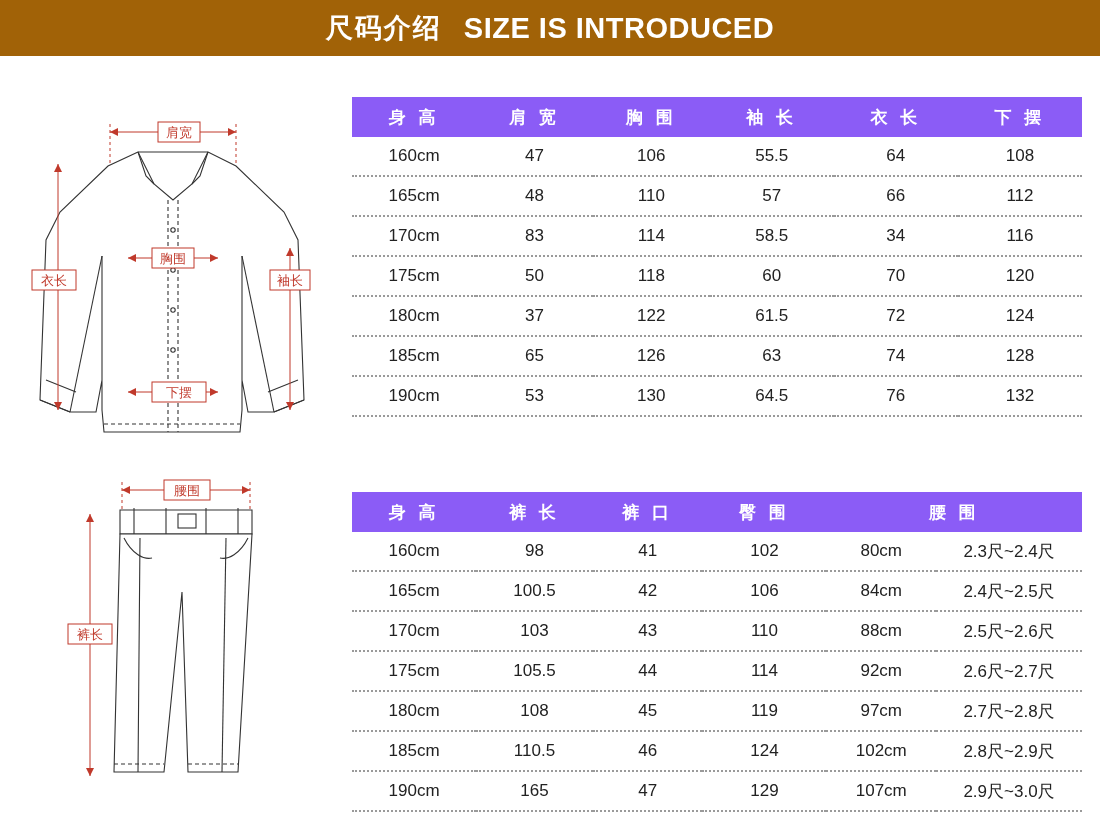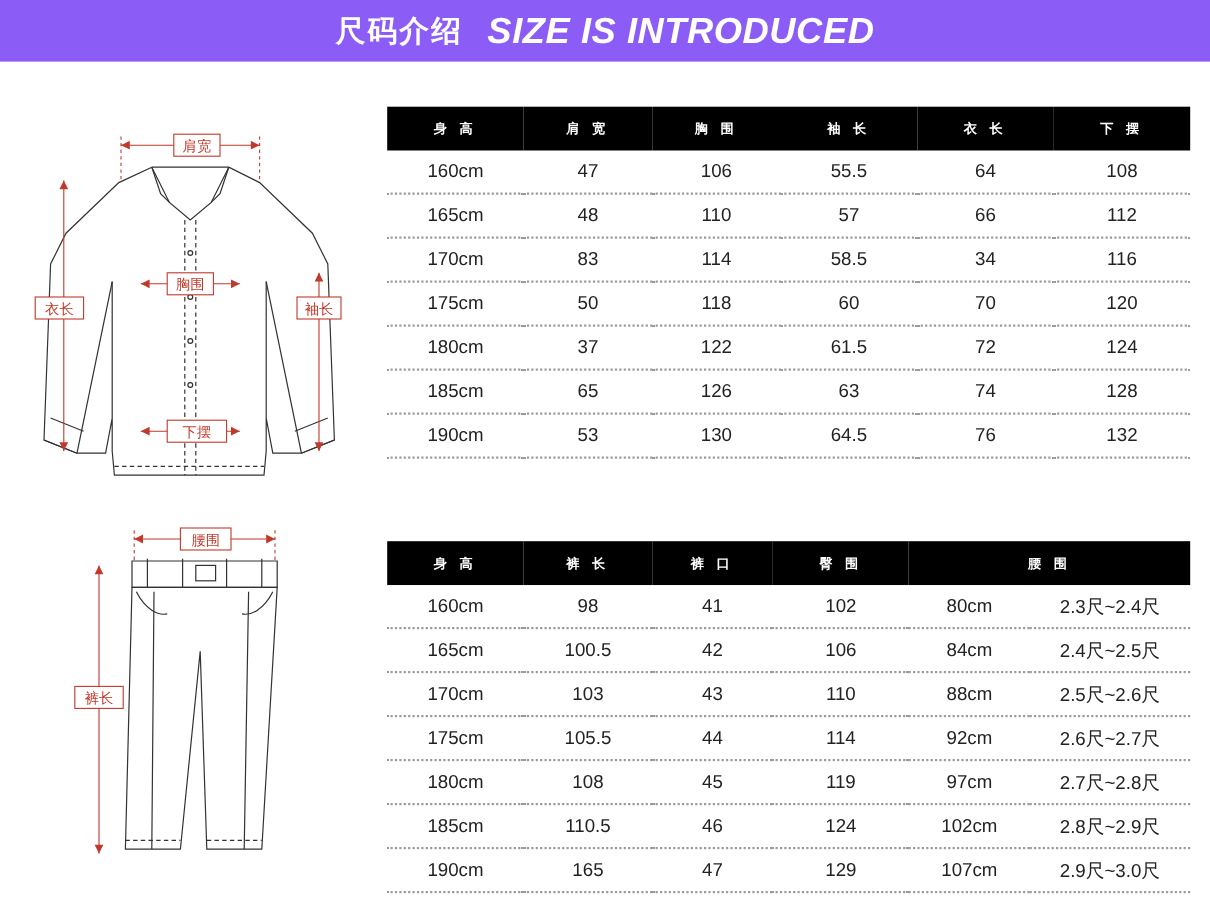--- a/index.html
+++ b/index.html
@@ -19,38 +19,37 @@
     width: 1100px;
     height: 837px;
   }
   
   .header {
     position: absolute;
     left: 0;
     top: 0;
     width: 1100px;
     height: 56px;
-    background: #8b5cf6;
+    background: #a16207;
     display: flex;
     align-items: center;
     justify-content: center;
     gap: 22px;
   }
   .header .cn {
     color: #ffffff;
     font-size: 27px;
     font-weight: bold;
     letter-spacing: 2px;
   }
   .header .en {
     color: #ffffff;
-    font-size: 33px;
+    font-size: 29px;
     font-weight: bold;
     letter-spacing: 0.5px;
-    font-style: italic;
   }
   
   .figure {
     position: absolute;
   }
   #shirt-figure {
     left: 18px;
     top: 80px;
     width: 320px;
     height: 360px;
@@ -73,23 +72,23 @@
   }
   #shirt-table { left: 352px; top: 97px; width: 730px; }
   #pants-table { left: 352px; top: 492px; width: 730px; }
 
   table.size-table {
     border-collapse: collapse;
     width: 100%;
     table-layout: fixed;
   }
   table.size-table thead th {
-    background: #000000;
+    background: #8b5cf6;
     color: #ffffff;
-    font-size: 12px;
+    font-size: 17px;
     font-weight: bold;
     letter-spacing: 4px;
     height: 38px;
     text-align: center;
     border: none;
   }
   table.size-table tbody td {
     height: 36px;
     text-align: center;
     font-size: 17px;

